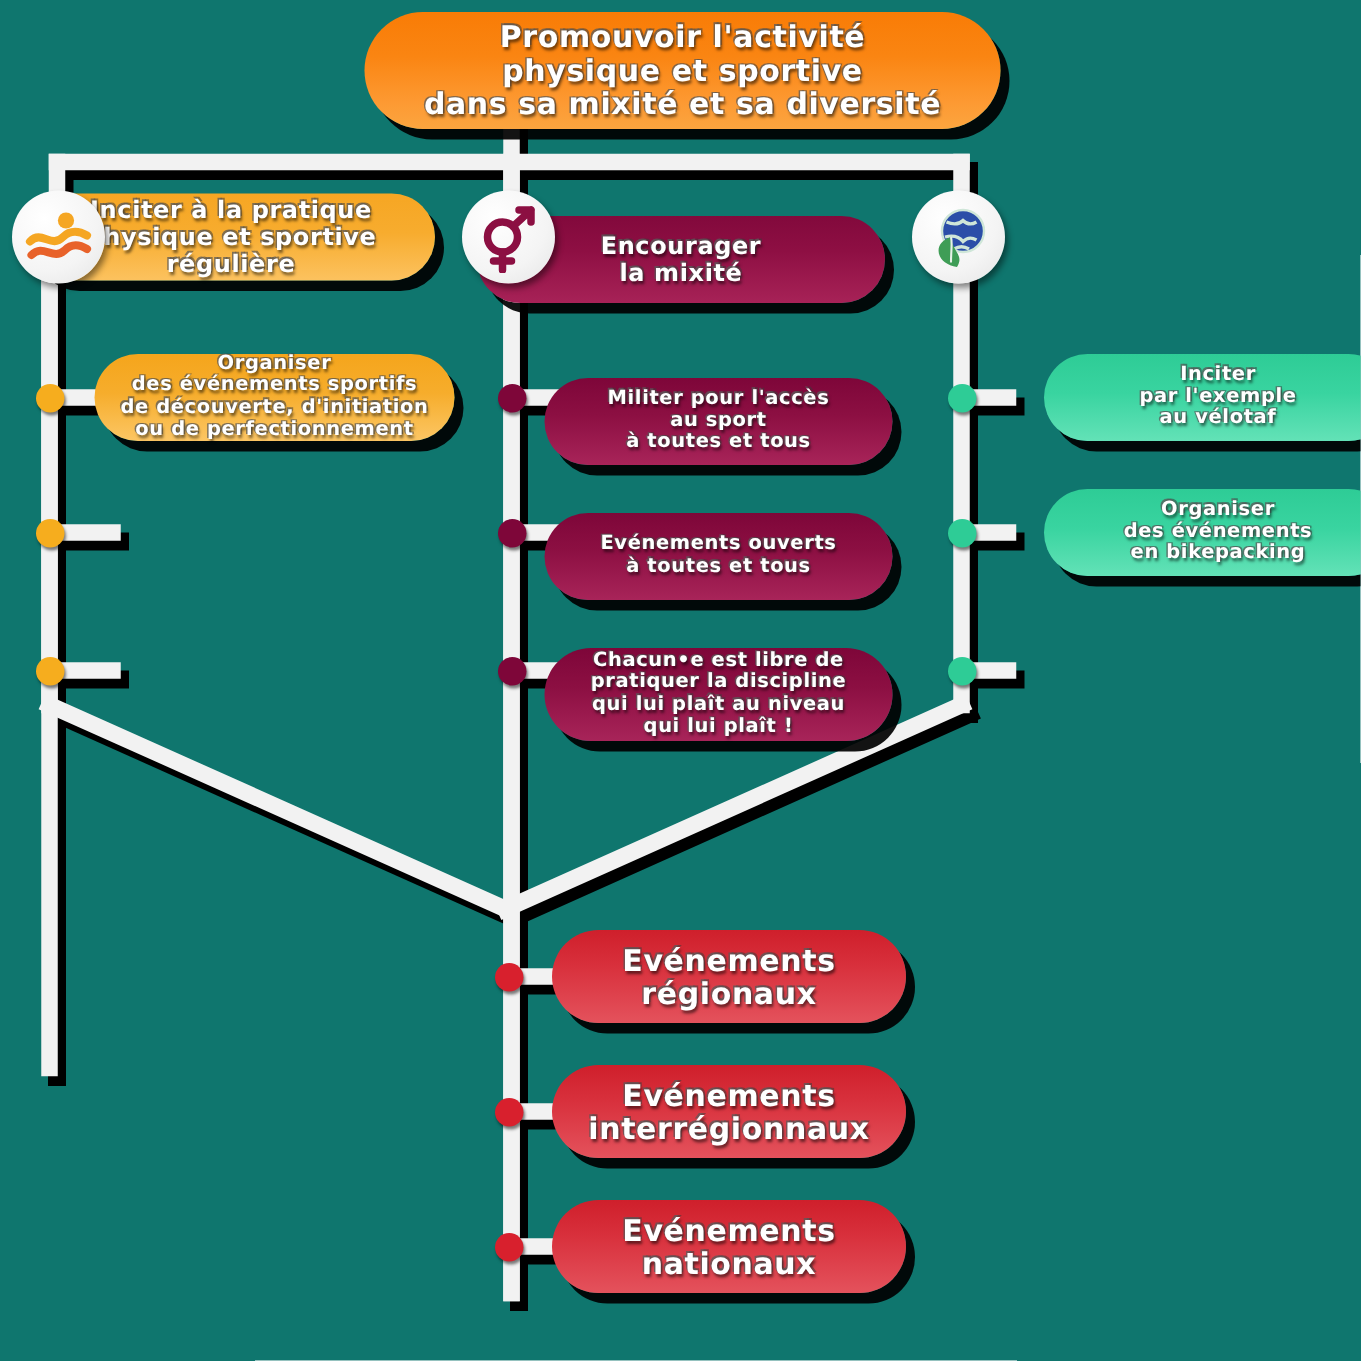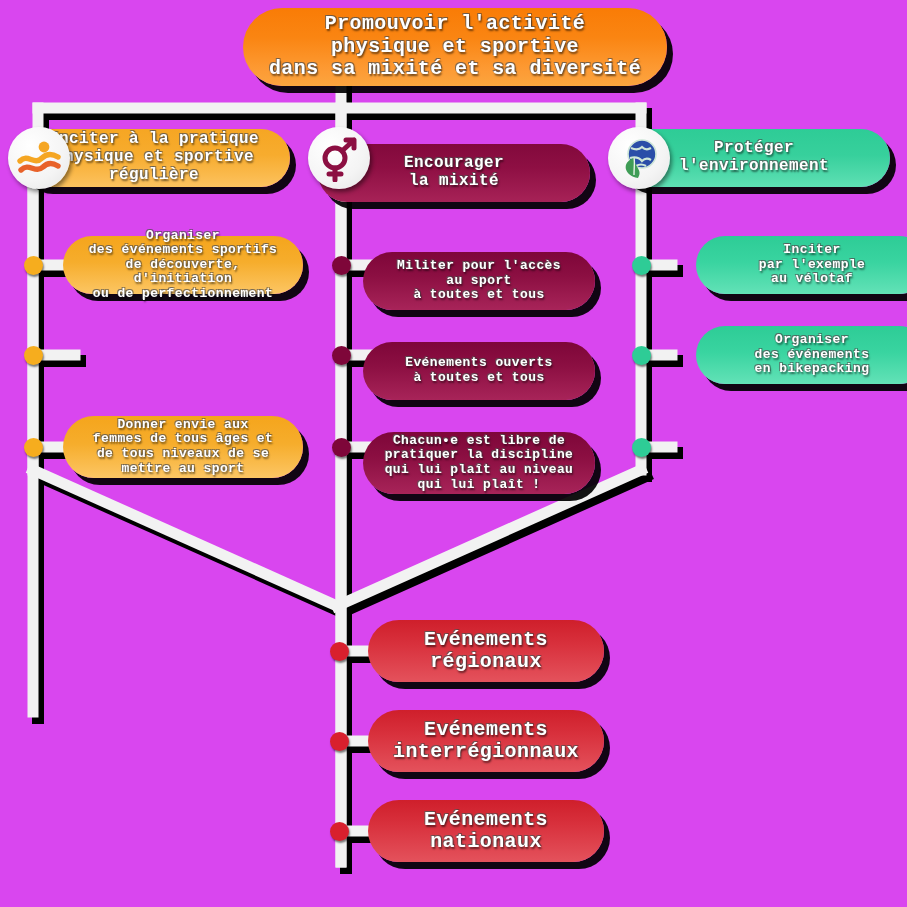--- a/index.html
+++ b/index.html
@@ -5,22 +5,21 @@
   * { box-sizing: border-box; margin: 0; padding: 0; }
   html, body {
     width: 907px; height: 907px;
     background: #ffffff;
     font-family: "DejaVu Sans", sans-serif;
     overflow: hidden;
   }
   #stage {
     position: relative;
     width: 907px; height: 907px;
-    background: #d946ef;
-    font-family: Liberation Mono, monospace;
+    background: #0f766e;
   }
 
   
   #wires { position: absolute; left: 0; top: 0; width: 907px; height: 907px; }
 
   
   .node {
     position: absolute;
     border-radius: 999px;
     display: flex;
@@ -167,24 +166,20 @@
 
   <div class="node head h1">
     <span class="lbl">Inciter à la pratique
 physique et sportive
 régulière</span>
   </div>
   <div class="node head h2">
     <span class="lbl">Encourager
 la mixité</span>
   </div>
-  <div class="node head h3">
-    <span class="lbl">Protéger
-l'environnement</span>
-  </div>
 
   <div class="badge b1">
     <svg width="48" height="48" viewBox="0 0 48 48">
       <circle cx="29" cy="13" r="5.4" fill="#f5a623"></circle>
       <path d="M5 27 C13 19, 19 32, 27 24 C32 19, 38 20, 43 23" stroke="#f5a623" stroke-width="5.4" fill="none" stroke-linecap="round"></path>
       <path d="M6 36 C14 28, 20 40, 28 33 C33 28, 38 29, 43 32" stroke="#e8622a" stroke-width="5.4" fill="none" stroke-linecap="round"></path>
     </svg>
   </div>
   <div class="badge b2">
     <svg width="48" height="48" viewBox="0 0 48 48">
@@ -202,26 +197,20 @@
       <path d="M19 41 C19 33, 20 28, 19 24" stroke="#e6f2e8" stroke-width="1.4" fill="none"></path>
     </svg>
   </div>
 
   <div class="node leaf orange c1 r1">
     <span class="lbl">Organiser
 des événements sportifs
 de découverte, d'initiation
 ou de perfectionnement</span>
   </div>
-  <div class="node leaf orange c1 r3">
-    <span class="lbl">Donner envie aux
-femmes de tous âges et
-de tous niveaux de se
-mettre au sport</span>
-  </div>
 
   <div class="node leaf maroon c2 r1">
     <span class="lbl">Militer pour l'accès
 au sport
 à toutes et tous</span>
   </div>
   <div class="node leaf maroon c2 r2">
     <span class="lbl">Evénements ouverts
 à toutes et tous</span>
   </div>

